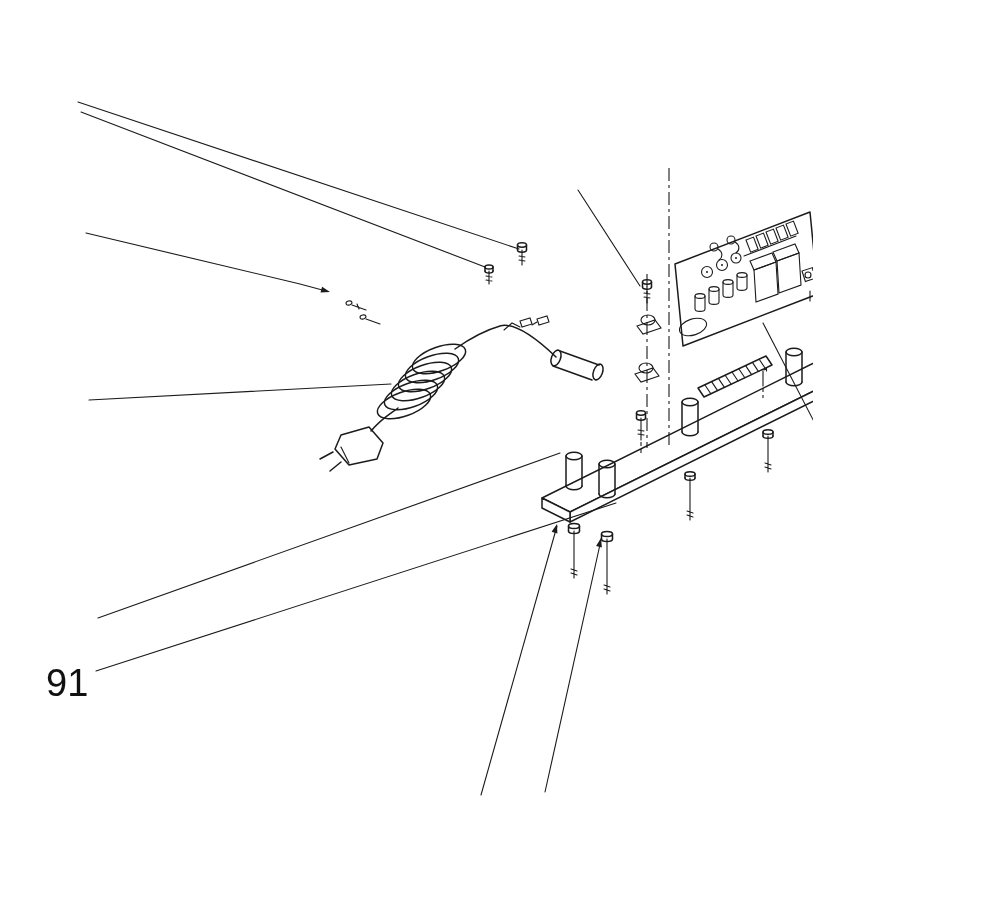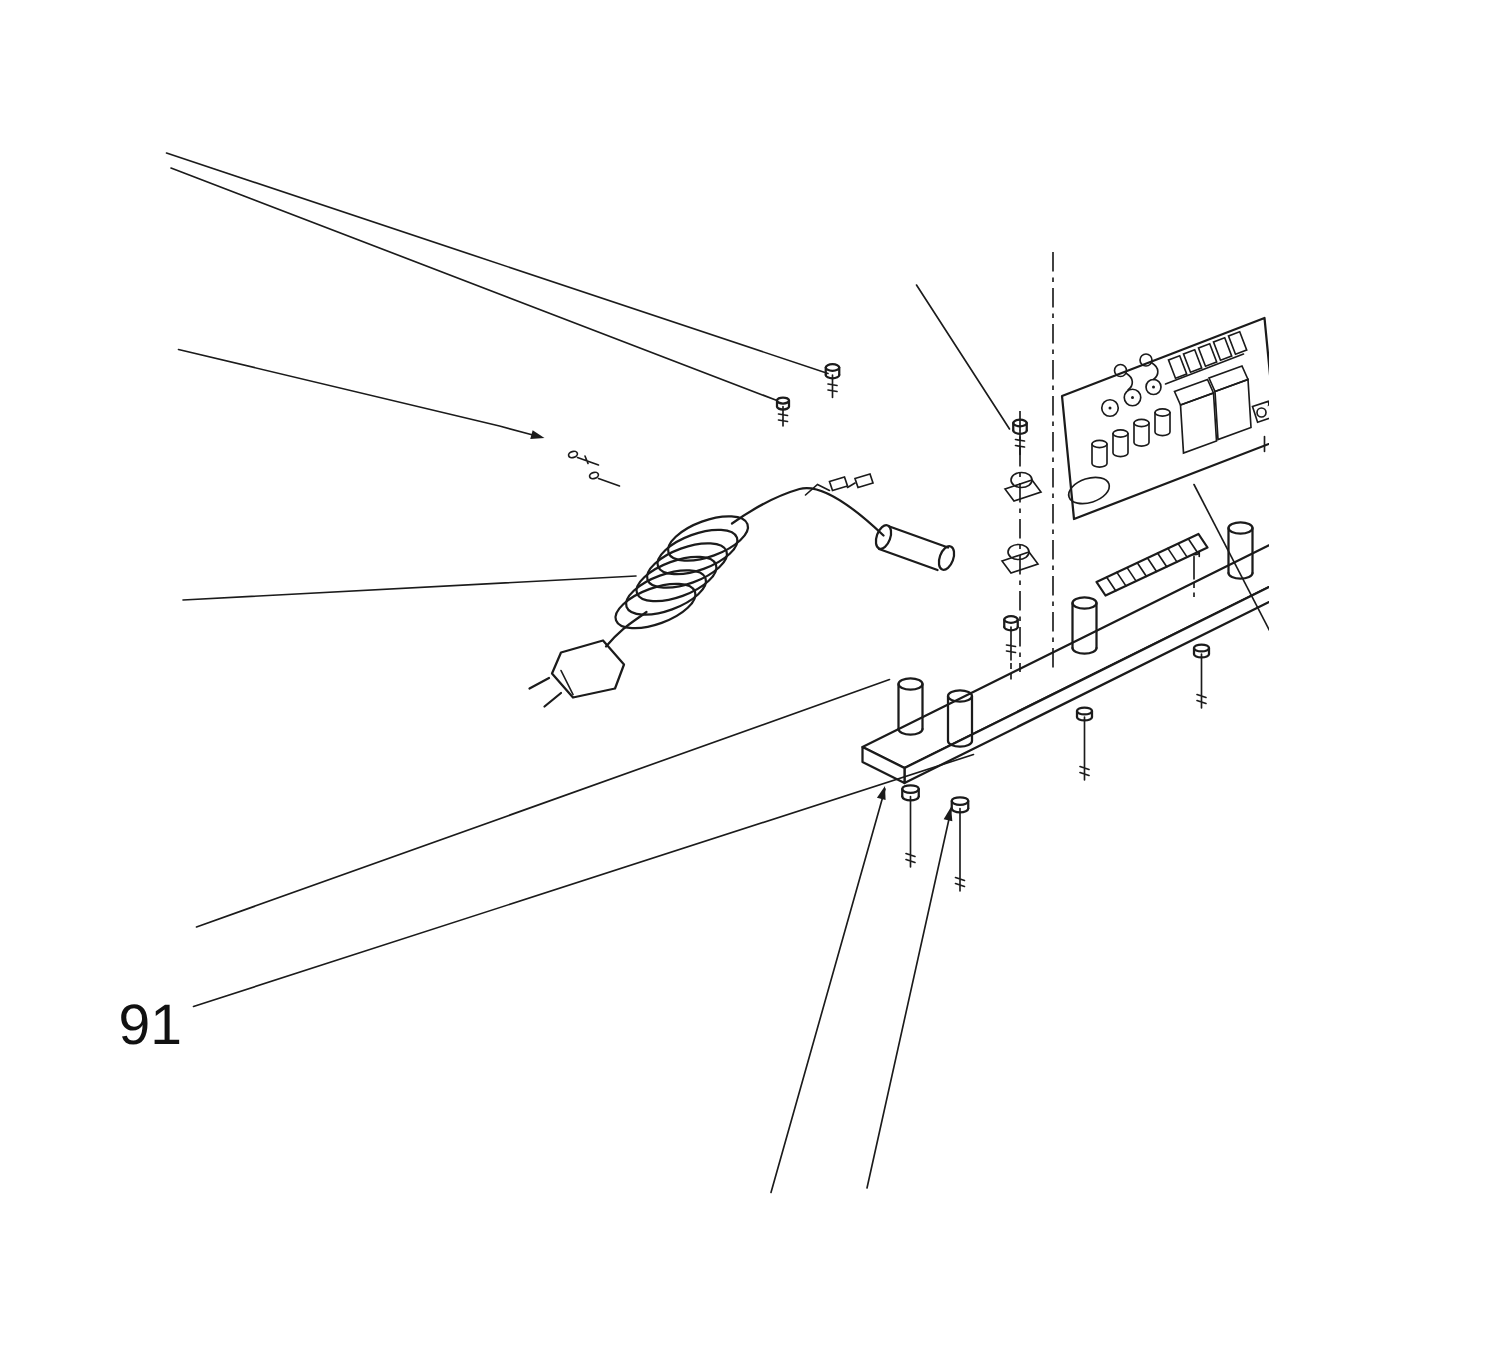--- a/index.html
+++ b/index.html
@@ -1,17 +1,17 @@
 <!DOCTYPE html>
 <html><head>
 <meta charset="utf-8">
 <style>
   :root { --line: #1b1b1b; --bg: #ffffff; }
   html,body { margin:0; padding:0; background:var(--bg); }
-  .stage { width:813px; height:900px; position:relative; background:var(--bg); overflow:hidden;padding-left:33px; }
+  .stage { width:813px; height:900px; position:relative; background:var(--bg); overflow:hidden; }
   svg { display:block; }
   .ln { fill:none; stroke:var(--line); stroke-width:1.5; stroke-linecap:round; stroke-linejoin:round; }
   .tn { fill:none; stroke:var(--line); stroke-width:1.1; stroke-linecap:round; }
   .wt { fill:#ffffff; stroke:var(--line); stroke-width:1.5; stroke-linejoin:round; }
   .dd { fill:none; stroke:var(--line); stroke-width:1.1; stroke-dasharray:13 4 3 4; }
   .d2 { fill:none; stroke:var(--line); stroke-width:1.1; stroke-dasharray:4 3; }
   .ar { fill:var(--line); stroke:none; }
   .dot { fill:var(--line); stroke:none; }
   text.lbl { font-family:"Liberation Sans", sans-serif; font-size:38px; fill:#111; }
 </style>

